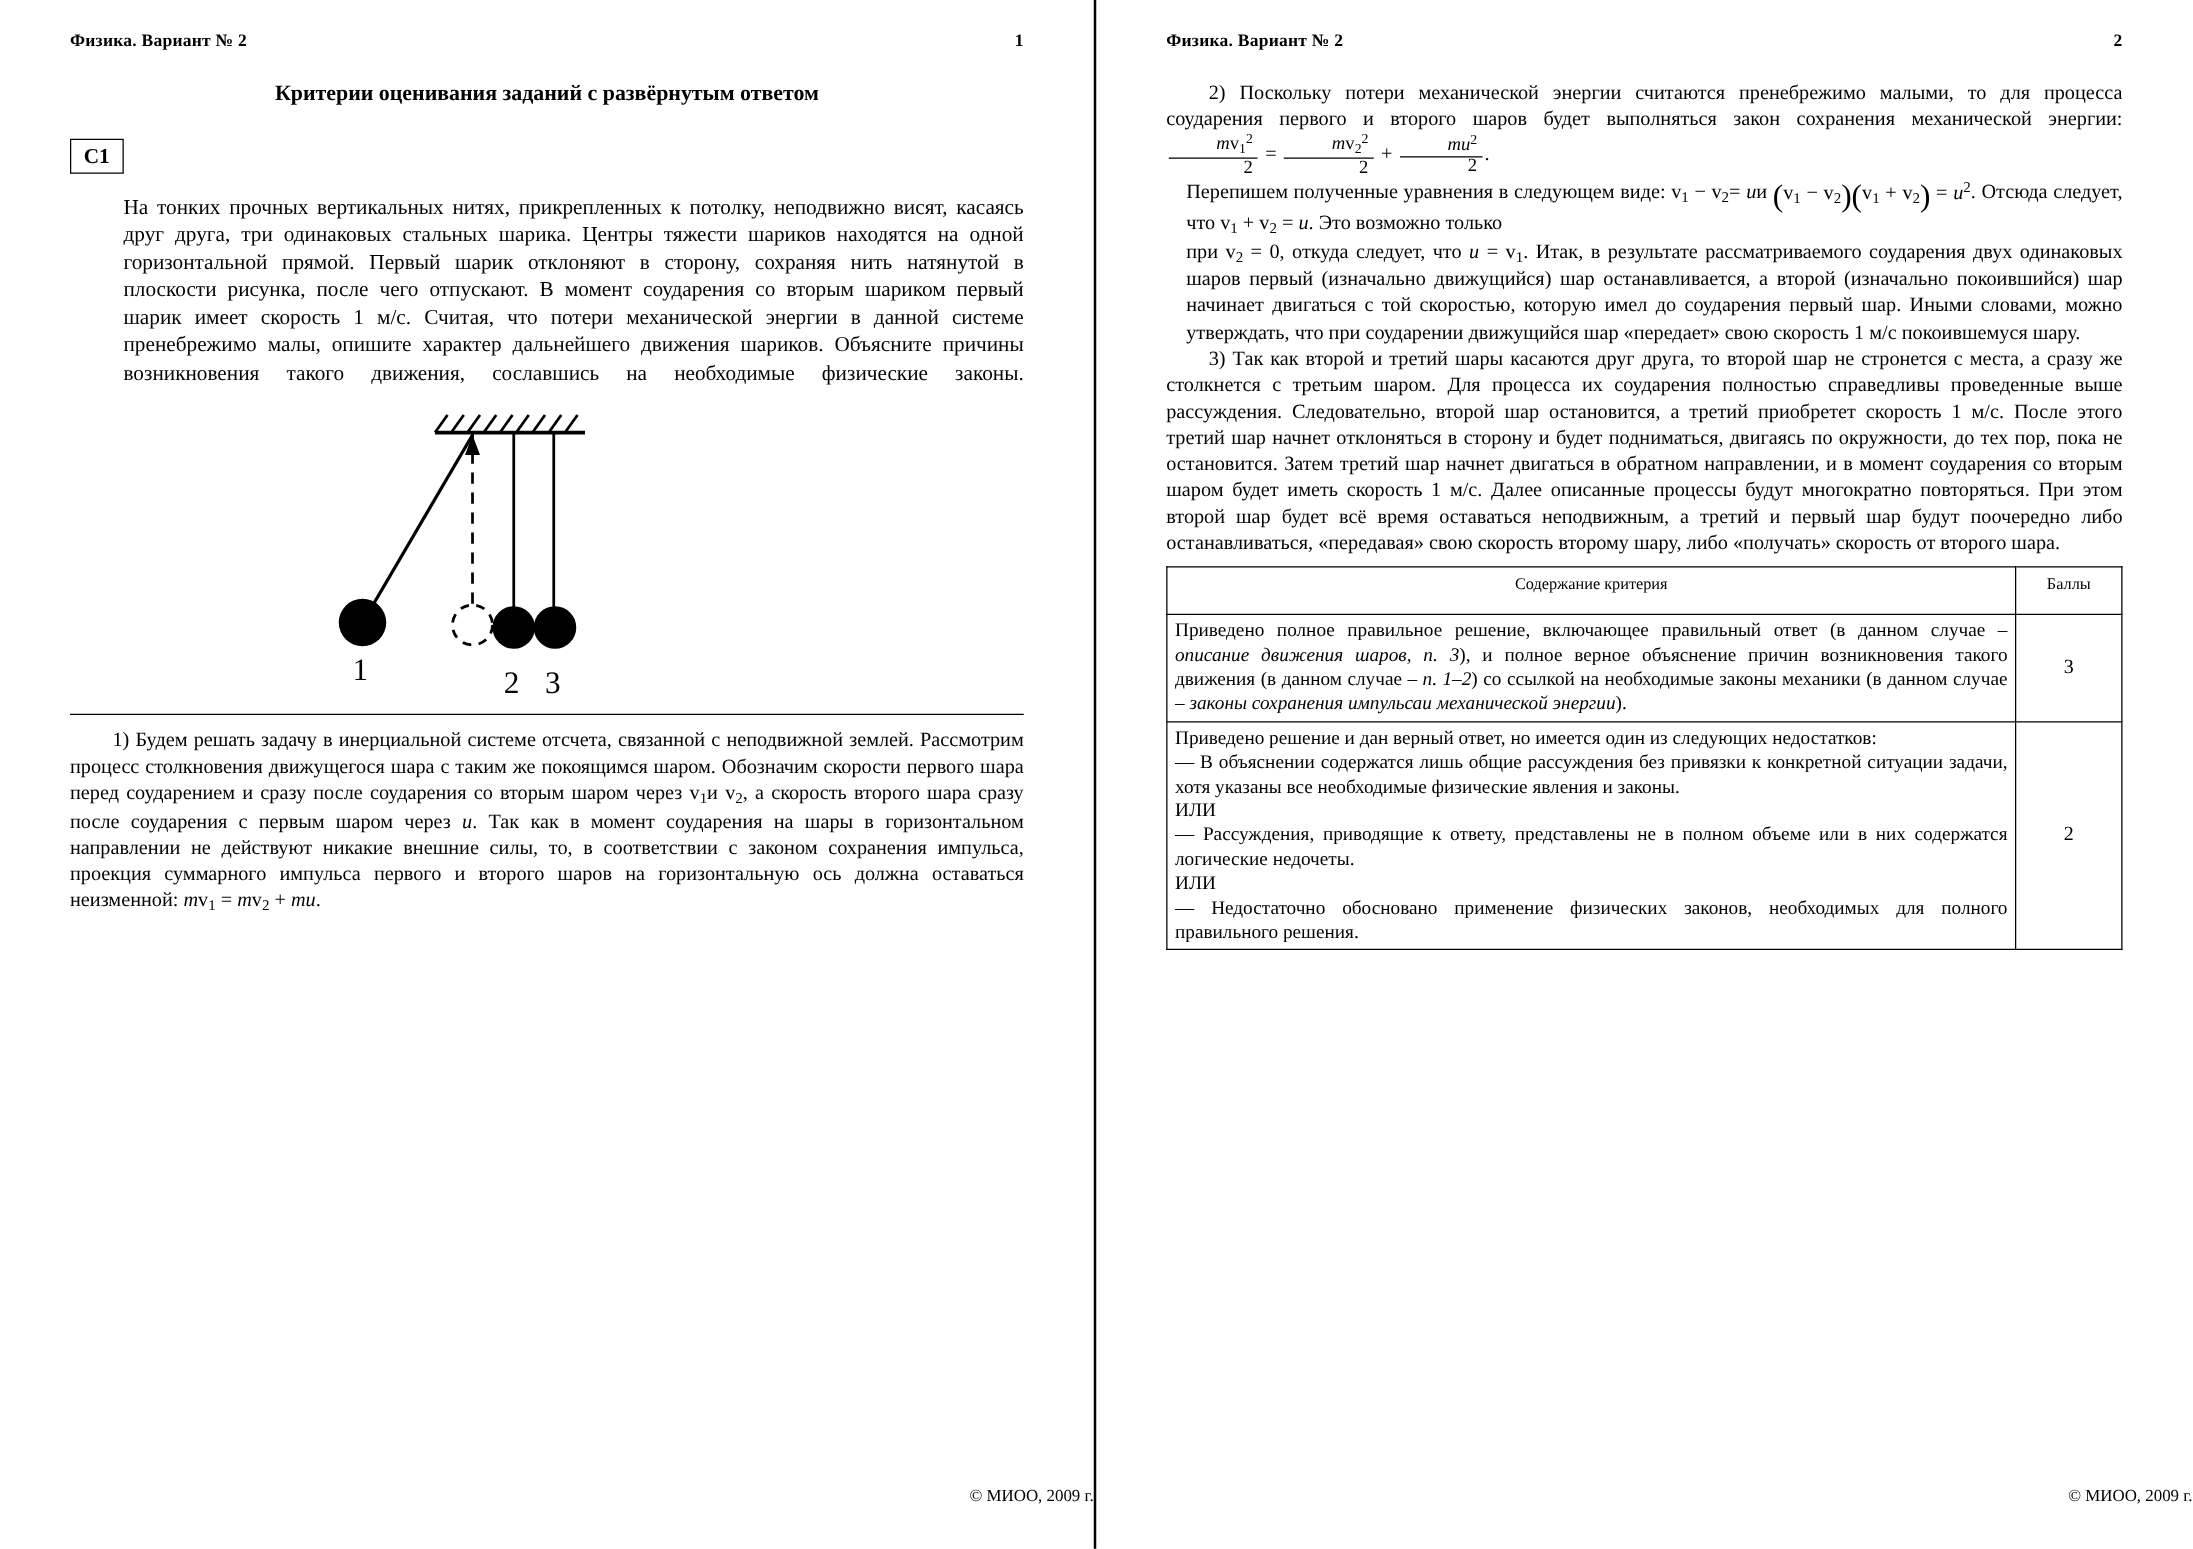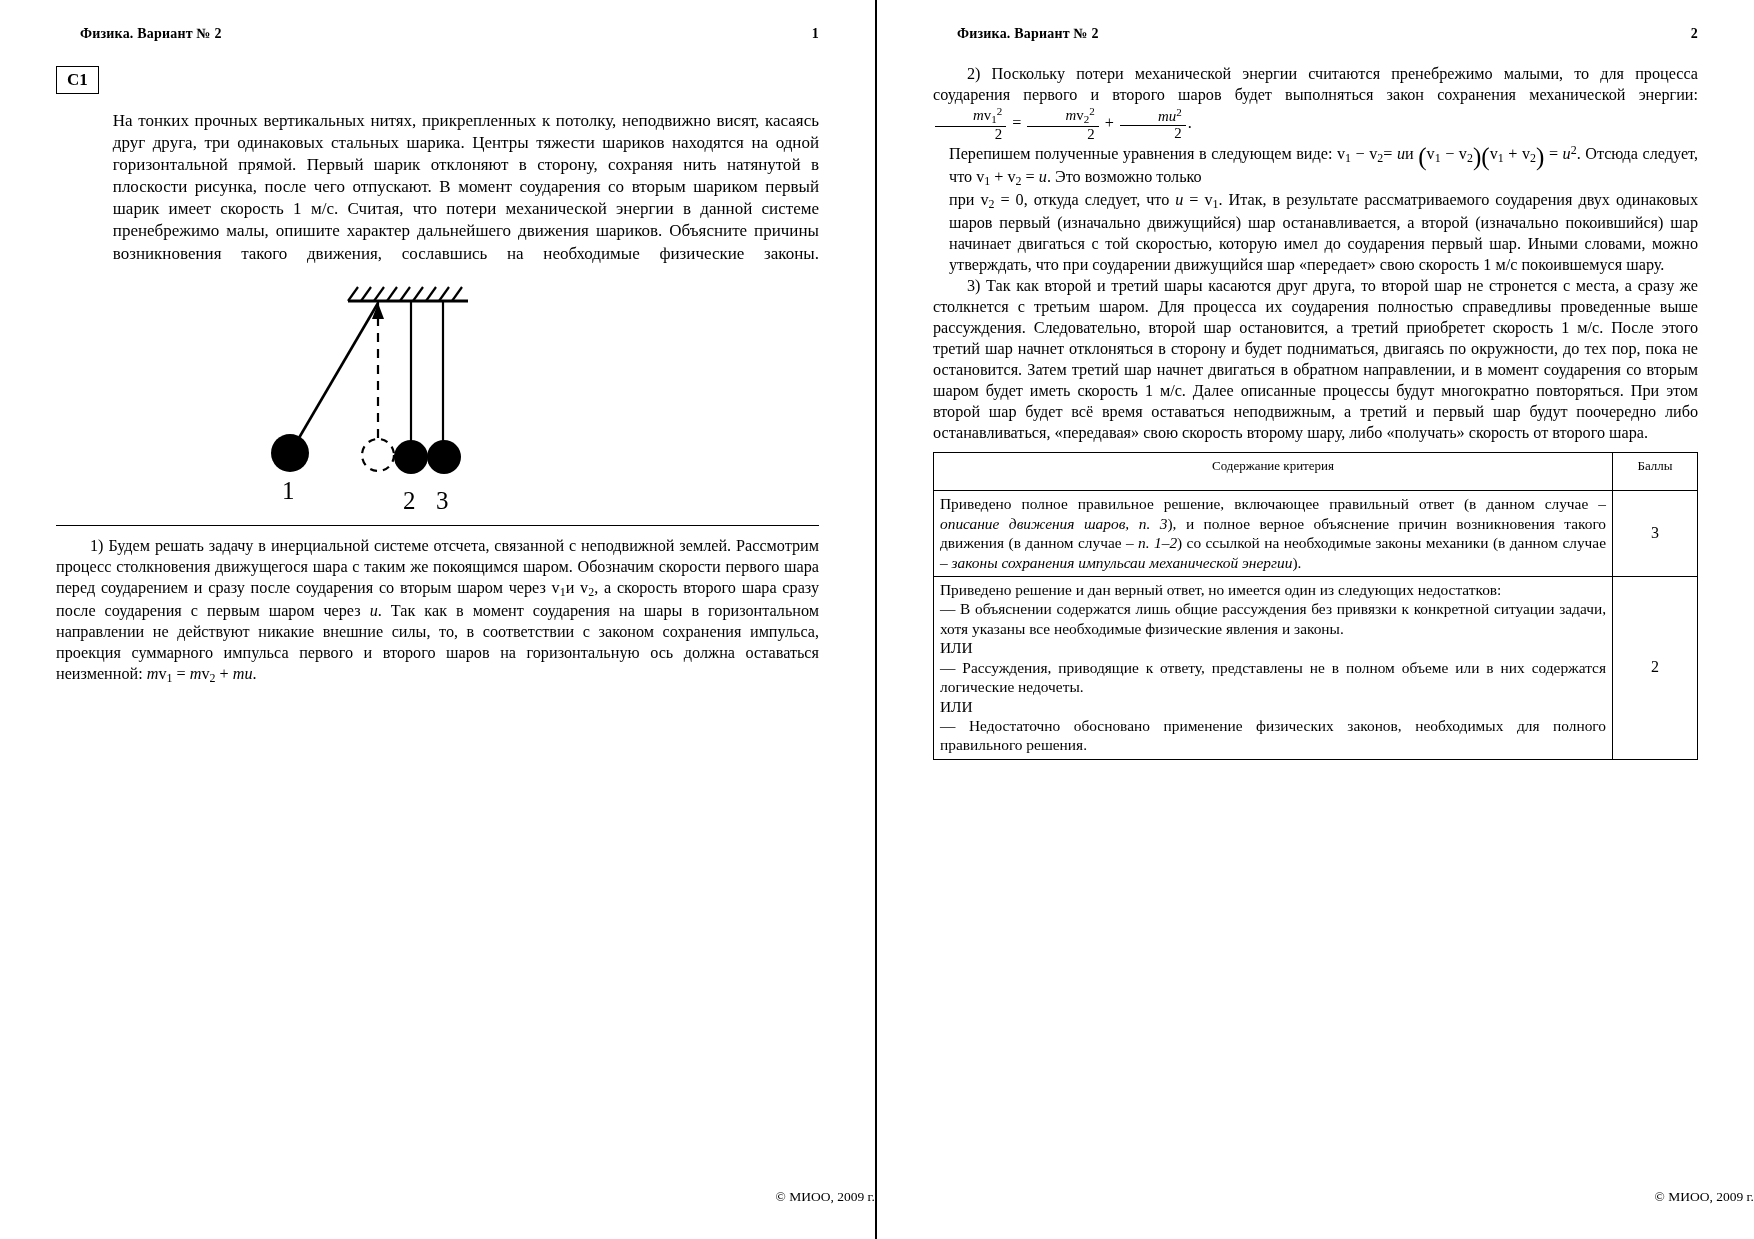--- a/index.html
+++ b/index.html
@@ -36,21 +36,20 @@
   }
   .runhead {
     display: flex;
     justify-content: space-between;
     align-items: flex-start;
     font-family: "Liberation Serif", serif;
     font-weight: bold;
     font-size: 14px;
     letter-spacing: .2px;
     margin-bottom: 22px;
-    margin-left: 24px;
   }
   .runhead .pno { font-weight: bold; font-size: 14px; }
 
   .doc-title {
     text-align: center;
     font-weight: bold;
     font-size: 17.5px;
     margin: 0 0 24px 0;
   }
 
@@ -58,21 +57,20 @@
     display: flex;
     align-items: flex-start;
   }
   .task-code {
     flex: 0 0 auto;
     border: 1.6px solid #000;
     padding: 4px 10px 5px 10px;
     font-weight: bold;
     font-size: 17px;
     line-height: 1;
-    margin-right: 14px;
     margin-top: 2px;
   }
   .task-text {
     flex: 1 1 auto;
     text-align: justify;
     font-size: 17px;
     line-height: 1.30;
     text-align-last: justify;
     margin-top: 46px;
   }
@@ -162,20 +160,21 @@
 
 <div class="spread">
 
   <div class="page page-left">
 
     <div class="runhead">
       <span>Физика. Вариант № 2</span>
       <span class="pno">1</span>
     </div>
 
+    <div class="doc-title">Критерии оценивания заданий с развёрнутым ответом</div>
 
     <div class="task-block">
       <div class="task-code">C1</div>
       <div class="task-text">На тонких прочных вертикальных нитях, прикрепленных к потолку, неподвижно висят, касаясь друг друга, три одинаковых стальных шарика. Центры тяжести шариков находятся на одной горизонтальной прямой. Первый шарик отклоняют в сторону, сохраняя нить натянутой в плоскости рисунка, после чего отпускают. В момент соударения со вторым шариком первый шарик имеет скорость 1 м/с. Считая, что потери механической энергии в данной системе пренебрежимо малы, опишите характер дальнейшего движения шариков. Объясните причины возникновения такого движения, сославшись на необходимые физические законы.</div>
     </div>
 
     <div class="figure">
       <svg width="420" height="230" viewBox="0 0 420 230">
 
         <line x1="120" y1="20" x2="240" y2="20" stroke="#000" stroke-width="3"></line>

